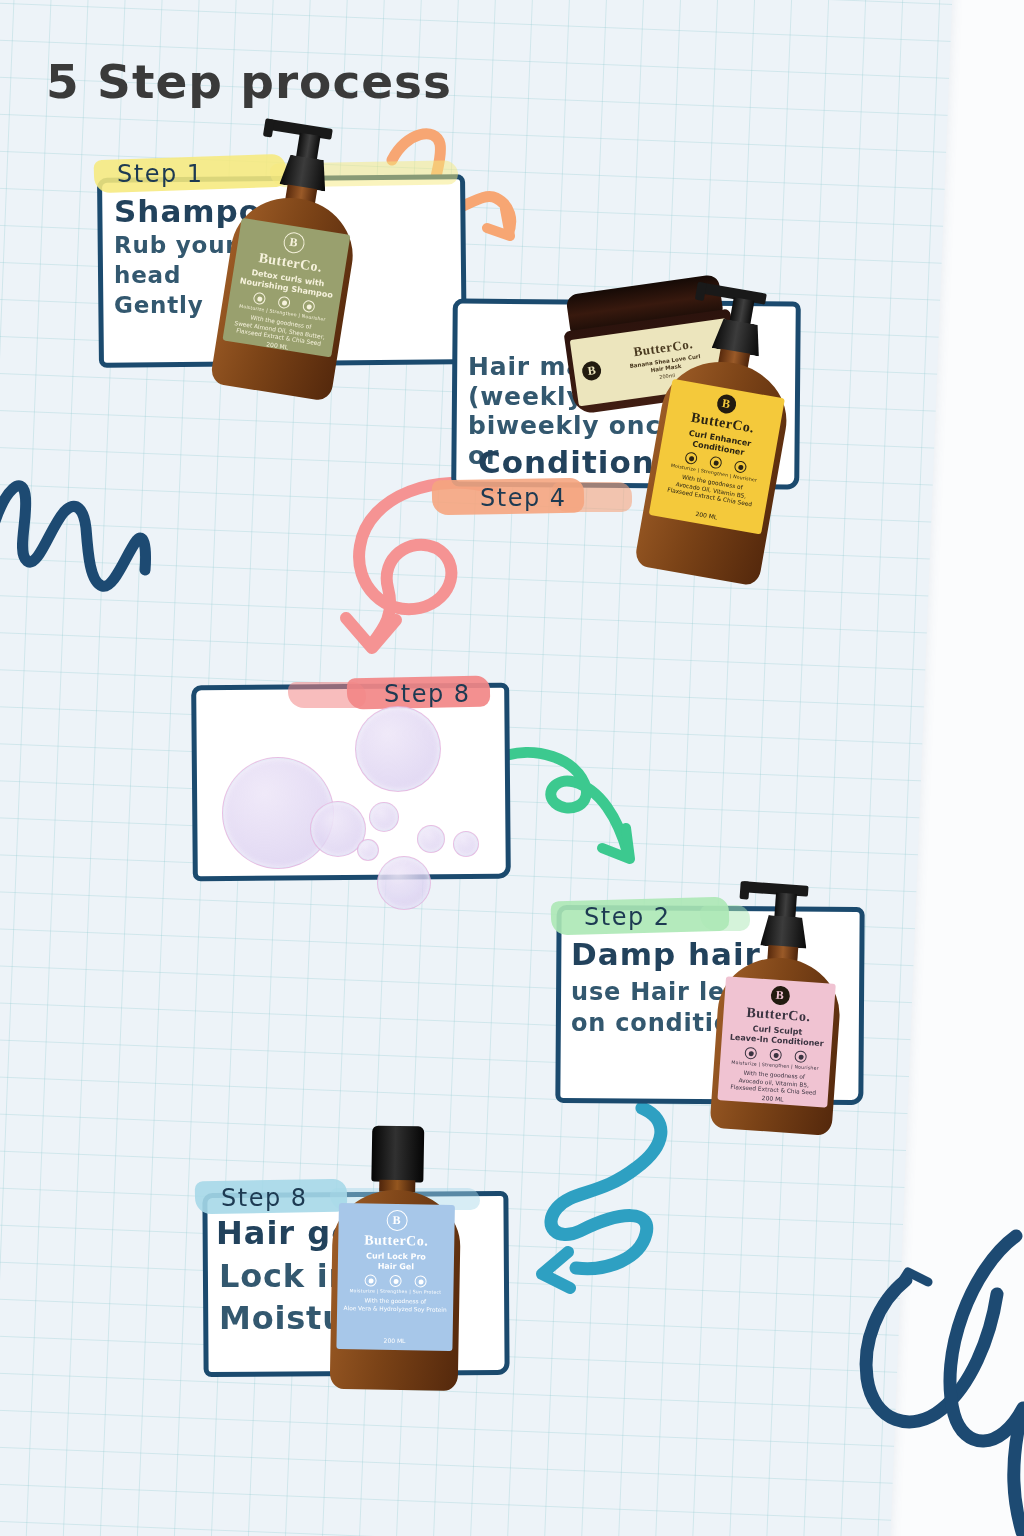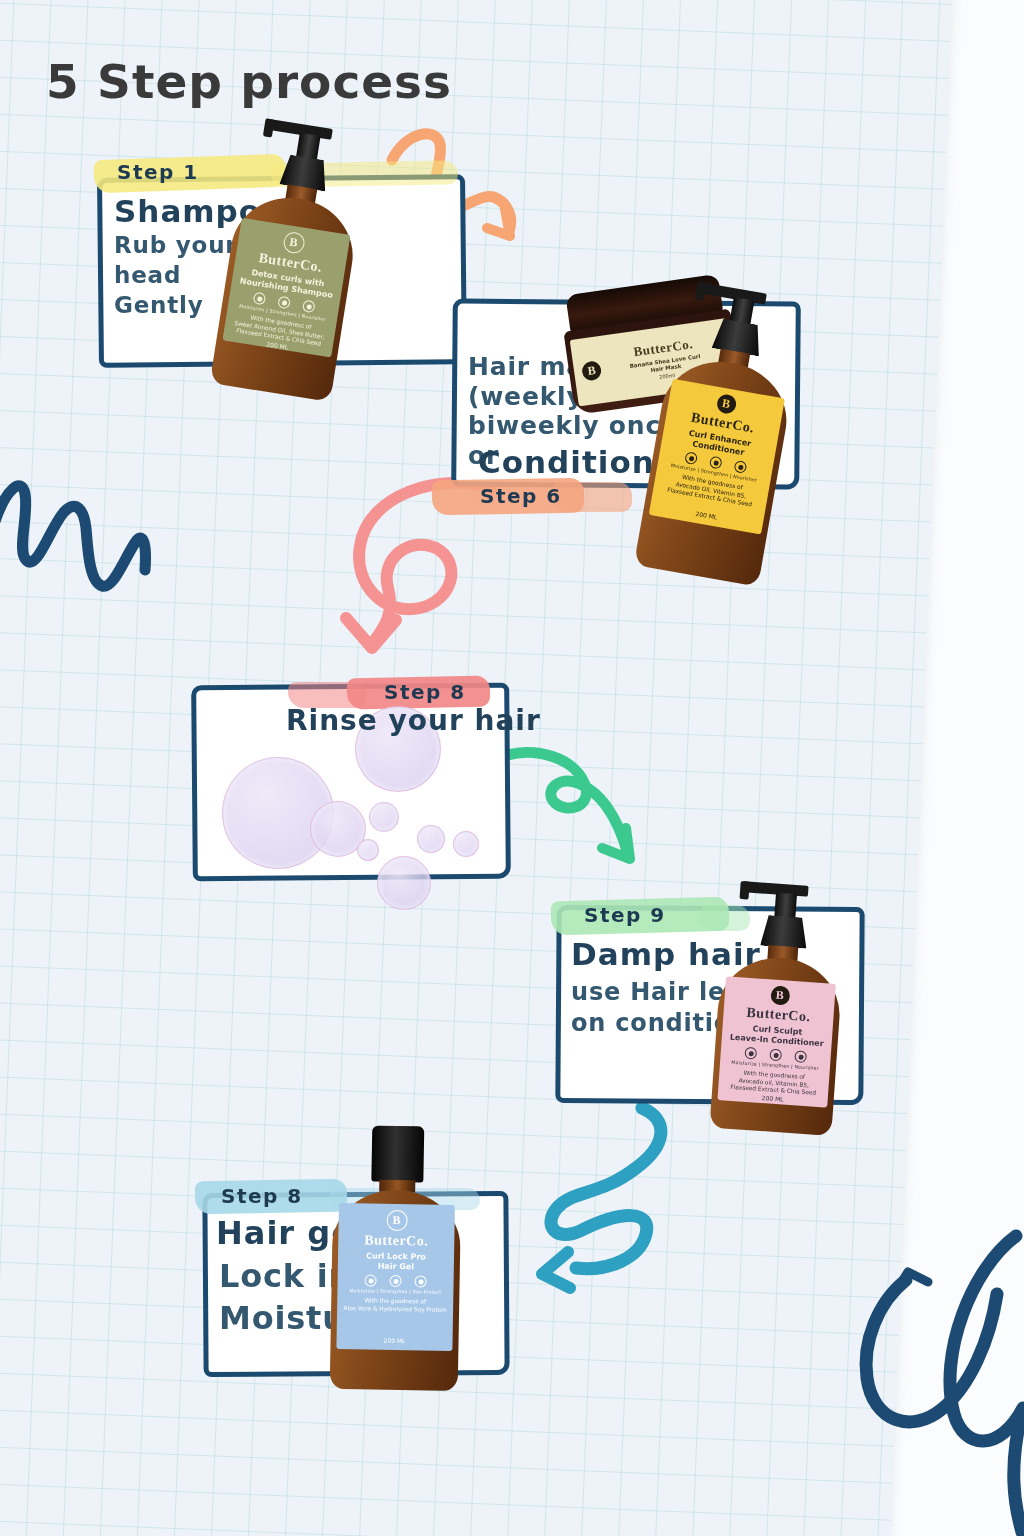--- a/index.html
+++ b/index.html
@@ -12,21 +12,21 @@
     background-color:#edf3f8;
     background-image:linear-gradient(rgba(150,205,210,.33) 1px,transparent 1px),
                      linear-gradient(90deg,rgba(150,205,210,.33) 1px,transparent 1px);
     background-size:37px 37px;
     box-shadow:0 0 12px rgba(70,100,130,.12);}
 
   
   .title{position:absolute;left:46px;top:54px;font-size:47px;font-weight:800;
     color:#3a3a3a;letter-spacing:1px;}
   .hl{position:absolute;border-radius:8px 14px 10px 16px;}
-  .hl-label{position:absolute;font-weight:bold;font-size:20px;color:#1d3a52;letter-spacing:1.5px;}
+  .hl-label{position:absolute;font-weight:normal;font-size:24px;color:#1d3a52;letter-spacing:1.5px;}
   .heading{position:absolute;font-weight:bold;color:#22425c;letter-spacing:1px;}
   .body-text{position:absolute;color:#33586f;white-space:pre-line;letter-spacing:.8px;
     line-height:1.3;font-weight:600;}
   .card{position:absolute;background:#fff;border:5px solid #1b4a6e;border-radius:10px 8px 12px 8px;}
 
   
   .bottle,.jar{position:absolute;}
   .pump-nozzle{position:absolute;top:0;left:13%;width:54%;height:11px;background:#191919;border-radius:2px;}
   .pump-nozzle::before{content:"";position:absolute;left:-2px;top:0;width:9px;height:18px;background:#191919;border-radius:2px;}
   .pump-stem{position:absolute;top:9px;left:41%;width:17%;height:25px;background:linear-gradient(90deg,#0c0c0c,#3f3f3f,#0c0c0c);}
@@ -154,21 +154,21 @@
   </div>
 
   <div class="card" style="left:452px;top:300px;width:338px;height:178px;transform:rotate(.5deg)"></div>
   <div class="body-text" style="left:468px;top:352px;font-size:25px;font-weight:bold;line-height:1.18">Hair mask
 (weekly/
 biweekly once)
 or</div>
   <div class="heading" style="left:478px;top:444px;font-size:31px">Conditioner</div>
   <div class="hl" style="left:552px;top:482px;width:80px;height:30px;background:#f5a57f;opacity:.6"></div>
   <div class="hl" style="left:432px;top:479px;width:152px;height:35px;background:rgba(245,165,127,.9);transform:rotate(-1deg)"></div>
-  <div class="hl-label" style="left:480px;top:484px">Step 6</div>
+  <div class="hl-label" style="left:480px;top:484px">Step 4</div>
 
   <div class="jar" style="left:566px;top:284px;width:168px;height:120px;transform:rotate(-8deg)">
     <div class="jar-lid"></div>
     <div class="jar-body">
       <div class="jar-label" style="--lab:#ece5bd">
         <span class="logo solid" style="color:#ece5bd">B</span>
         <div class="jar-text">
           <div class="brand">ButterCo.</div>
           <div class="pname">Banana Shea Love Curl
 Hair Mask</div>
@@ -212,26 +212,25 @@
     <div class="bubble" style="left:355px;top:706px;width:84px;height:84px"></div>
     <div class="bubble" style="left:222px;top:757px;width:110px;height:110px"></div>
     <div class="bubble" style="left:310px;top:801px;width:54px;height:54px"></div>
     <div class="bubble" style="left:369px;top:802px;width:28px;height:28px"></div>
     <div class="bubble" style="left:417px;top:825px;width:26px;height:26px"></div>
     <div class="bubble" style="left:357px;top:839px;width:20px;height:20px"></div>
     <div class="bubble" style="left:377px;top:856px;width:52px;height:52px"></div>
     <div class="bubble" style="left:453px;top:831px;width:24px;height:24px"></div>
   </div>
 
-  <div class="heading" style="left:286px;top:704px;font-size:28px">Rinse your hair</div>
 
   <div class="card" style="left:556px;top:906px;width:298px;height:188px;transform:rotate(.4deg)"></div>
   <div class="hl" style="left:700px;top:905px;width:50px;height:26px;background:#ace8b5;opacity:.5"></div>
   <div class="hl" style="left:551px;top:899px;width:178px;height:34px;background:rgba(172,232,181,.9);transform:rotate(-1.5deg)"></div>
-  <div class="hl-label" style="left:584px;top:903px">Step 9</div>
+  <div class="hl-label" style="left:584px;top:903px">Step 2</div>
   <div class="heading" style="left:571px;top:936px;font-size:31px">Damp hair -</div>
   <div class="body-text" style="left:571px;top:977px;font-size:24px">use Hair leave-
 on conditioner</div>
 
   <div class="bottle" style="left:718px;top:884px;width:122px;height:248px;transform:rotate(4deg)">
     <div class="pump-nozzle"></div>
     <div class="pump-stem"></div>
     <div class="pump-collar"></div>
     <div class="bottle-neck"></div>
     <div class="bottle-body">

